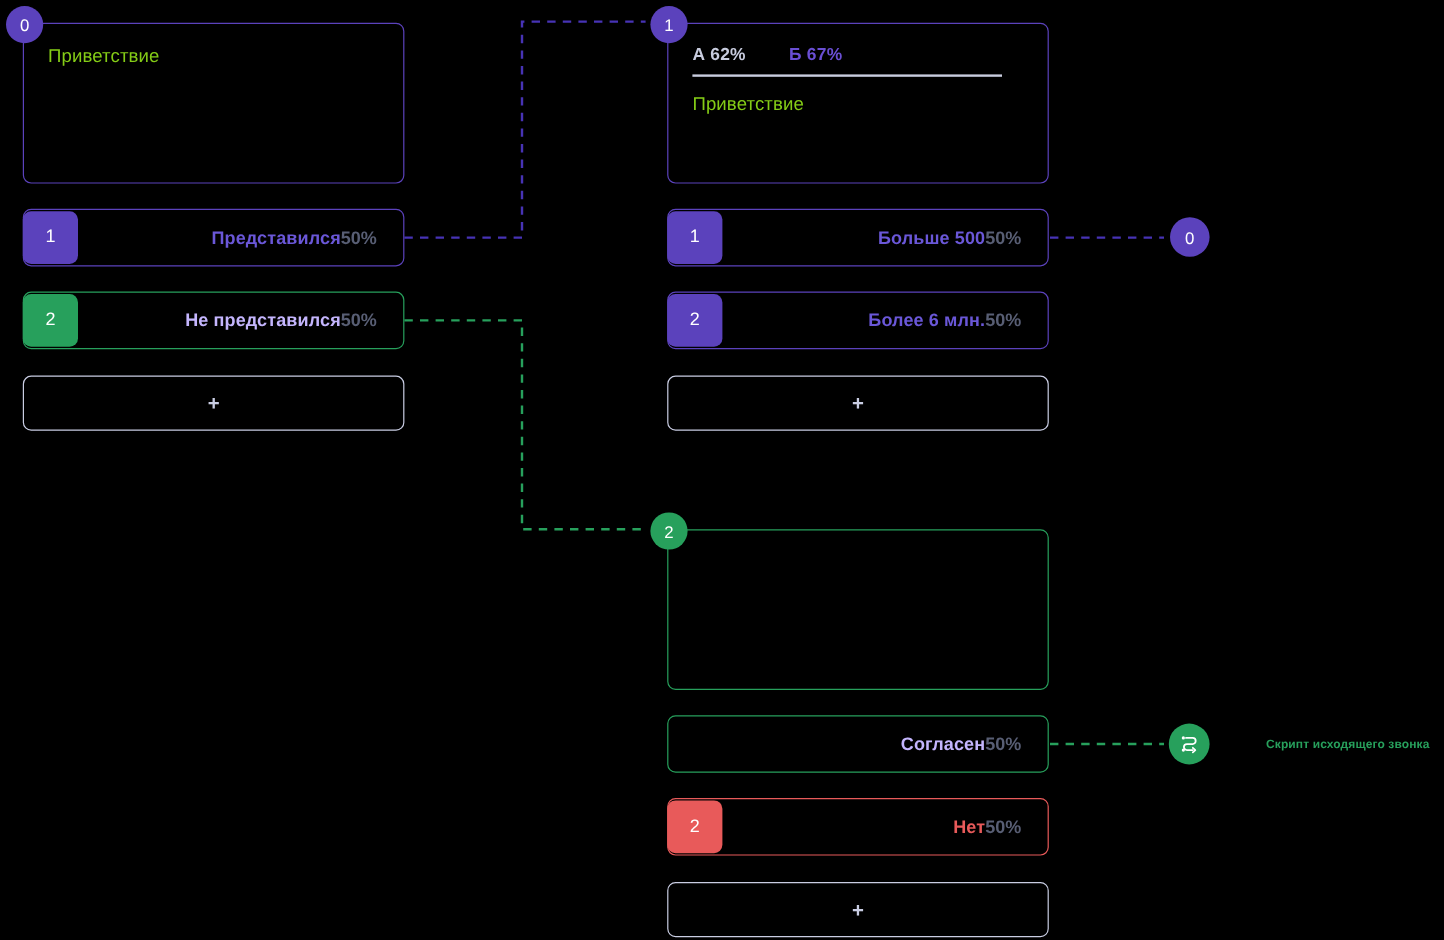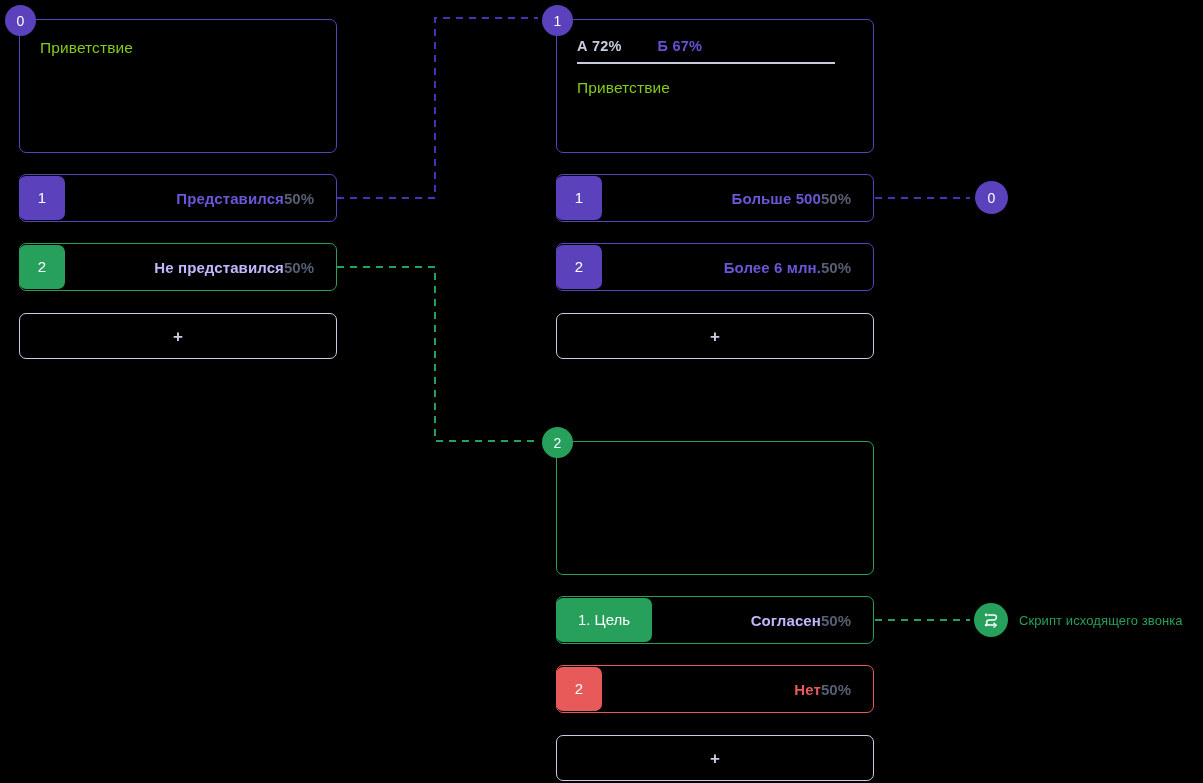--- a/index.html
+++ b/index.html
@@ -191,25 +191,26 @@
     width: 34px;
     height: 34px;
     border-radius: 50%;
     background: #27A05C;
     display: flex;
     align-items: center;
     justify-content: center;
     flex: 0 0 auto;
   }
   .script-label {
-    font-size: 13px;
-    font-weight: normal;
+    font-size: 10px;
+    font-weight: bold;
     color: #27A05C;
     white-space: nowrap;
     letter-spacing: 0.1px;
+    margin-left: 36px;
   }
 </style>
 </head>
 <body>
 
 <div id="canvas">
 
   <svg class="edges" viewBox="0 0 1203 783" xmlns="http://www.w3.org/2000/svg">
 
     <path d="M 337 198 L 435 198 L 435 18 L 538 18" fill="none" stroke="#4733B5" stroke-width="2" stroke-dasharray="7 6"></path>
@@ -239,21 +240,21 @@
     <div class="pill-label green">Не представился</div>
     <div class="pill-pct">50%</div>
   </div>
 
   <div class="add-btn" style="left:19px; top:313px;">+</div>
 
   <div class="node" style="left:556px; top:19px;">
     <div class="card">
       <div class="node-badge">1</div>
       <div class="ab-row">
-        <span class="ab-a">А 72%</span>
+        <span class="ab-a">А 62%</span>
         <span class="ab-b">Б 67%</span>
       </div>
       <div class="ab-rule"></div>
       <div class="card-placeholder">Приветствие</div>
     </div>
   </div>
 
   <div class="pill" style="left:556px; top:174px;">
     <div class="pill-num">1</div>
     <div class="pill-label">Больше 500</div>
@@ -268,21 +269,20 @@
 
   <div class="add-btn" style="left:556px; top:313px;">+</div>
 
   <div class="node" style="left:556px; top:441px;">
     <div class="card green" style="height:134px;">
       <div class="node-badge green">2</div>
     </div>
   </div>
 
   <div class="pill green" style="left:556px; top:596px;">
-    <div class="pill-num green wide">1. Цель</div>
     <div class="pill-label green">Согласен</div>
     <div class="pill-pct">50%</div>
   </div>
 
   <div class="pill red" style="left:556px; top:665px;">
     <div class="pill-num red">2</div>
     <div class="pill-label red">Нет</div>
     <div class="pill-pct">50%</div>
   </div>
 

